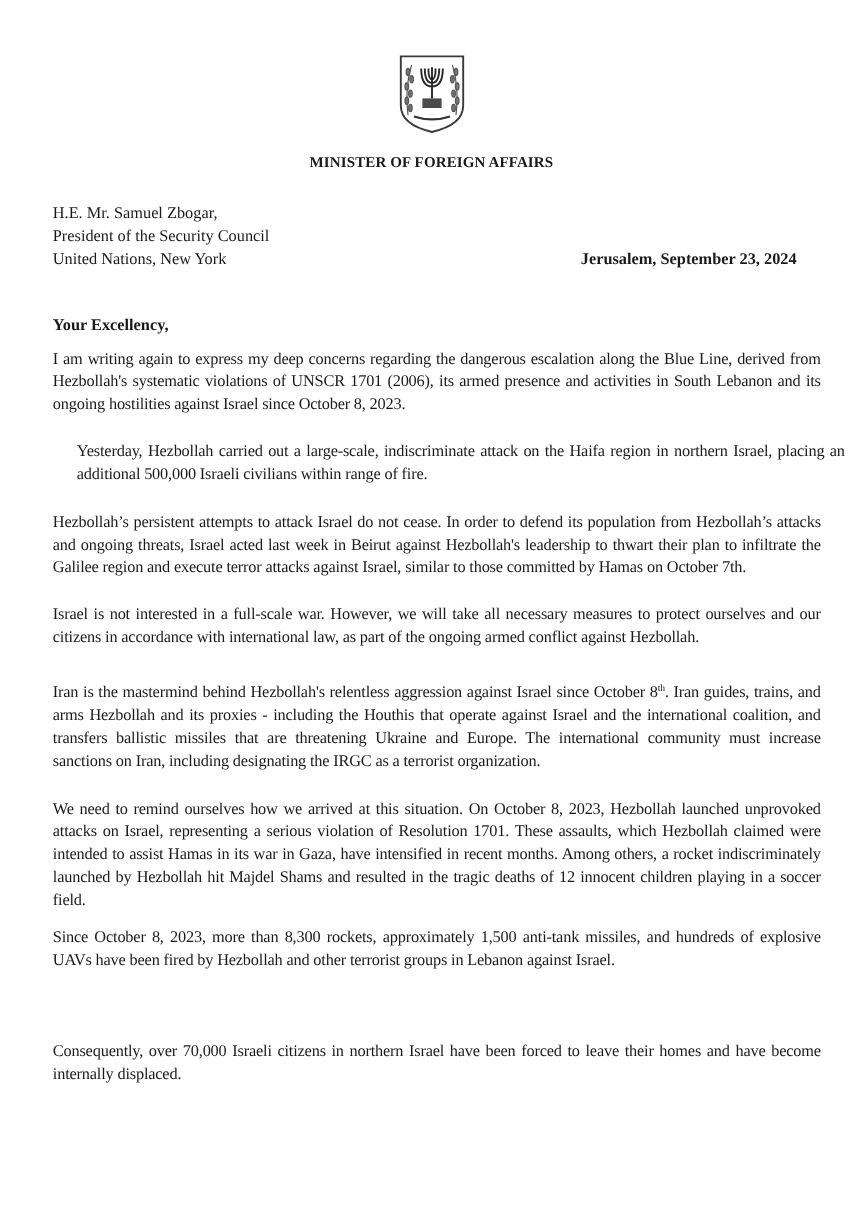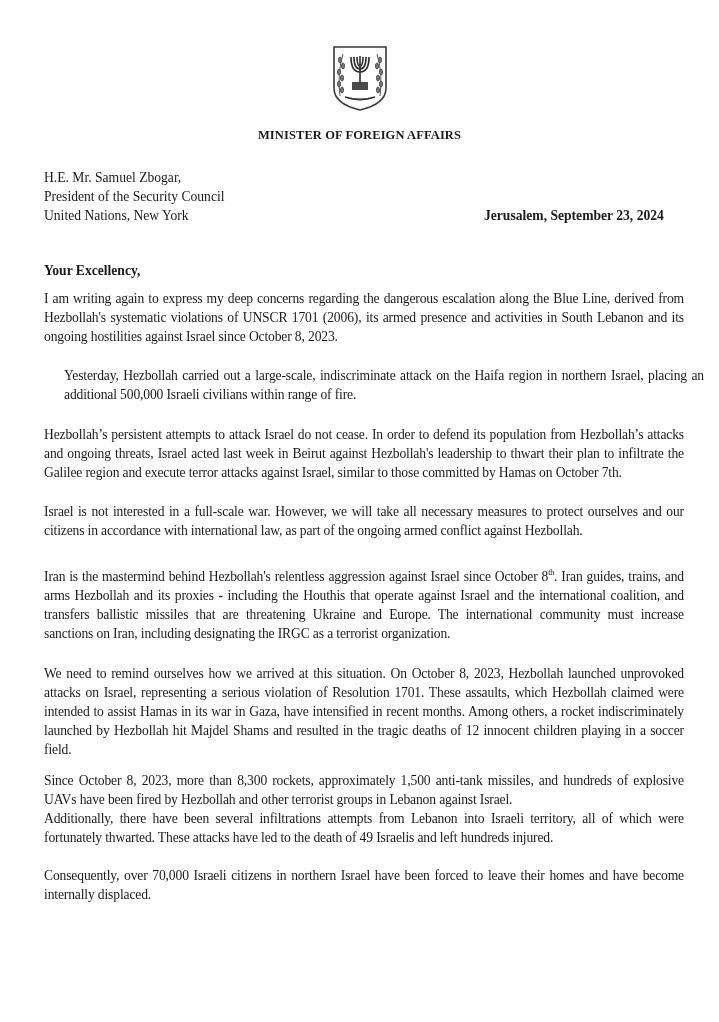--- a/index.html
+++ b/index.html
@@ -135,18 +135,17 @@
 <div class="body-text" style="top:567px;">
   <p><span>Iran is the mastermind behind Hezbollah's relentless aggression against Israel since October 8</span><sup>th</sup><span>. Iran guides, trains, and arms Hezbollah and its proxies - including the Houthis that operate against Israel and the international coalition, and transfers ballistic missiles that are threatening Ukraine and Europe. The international community must increase sanctions on Iran, including designating the IRGC as a terrorist organization.</span></p>
 </div>
 
 <div class="body-text" style="top:664px;">
   <p>We need to remind ourselves how we arrived at this situation. On October 8, 2023, Hezbollah launched unprovoked attacks on Israel, representing a serious violation of Resolution 1701. These assaults, which Hezbollah claimed were intended to assist Hamas in its war in Gaza, have intensified in recent months. Among others, a rocket indiscriminately launched by Hezbollah hit Majdel Shams and resulted in the tragic deaths of 12 innocent children playing in a soccer field.</p>
 </div>
 
 <div class="body-text" style="top:771px;">
   <p>Since October 8, 2023, more than 8,300 rockets, approximately 1,500 anti-tank missiles, and hundreds of explosive UAVs have been fired by Hezbollah and other terrorist groups in Lebanon against Israel.</p>
-  <p>Additionally, there have been several infiltrations attempts from Lebanon into Israeli territory, all of which were fortunately thwarted. These attacks have led to the death of 49 Israelis and left hundreds injured.</p>
 </div>
 
 <div class="body-text" style="top:866px;">
   <p>Consequently, over 70,000 Israeli citizens in northern Israel have been forced to leave their homes and have become internally displaced.</p>
 </div>
 
 </body></html>

